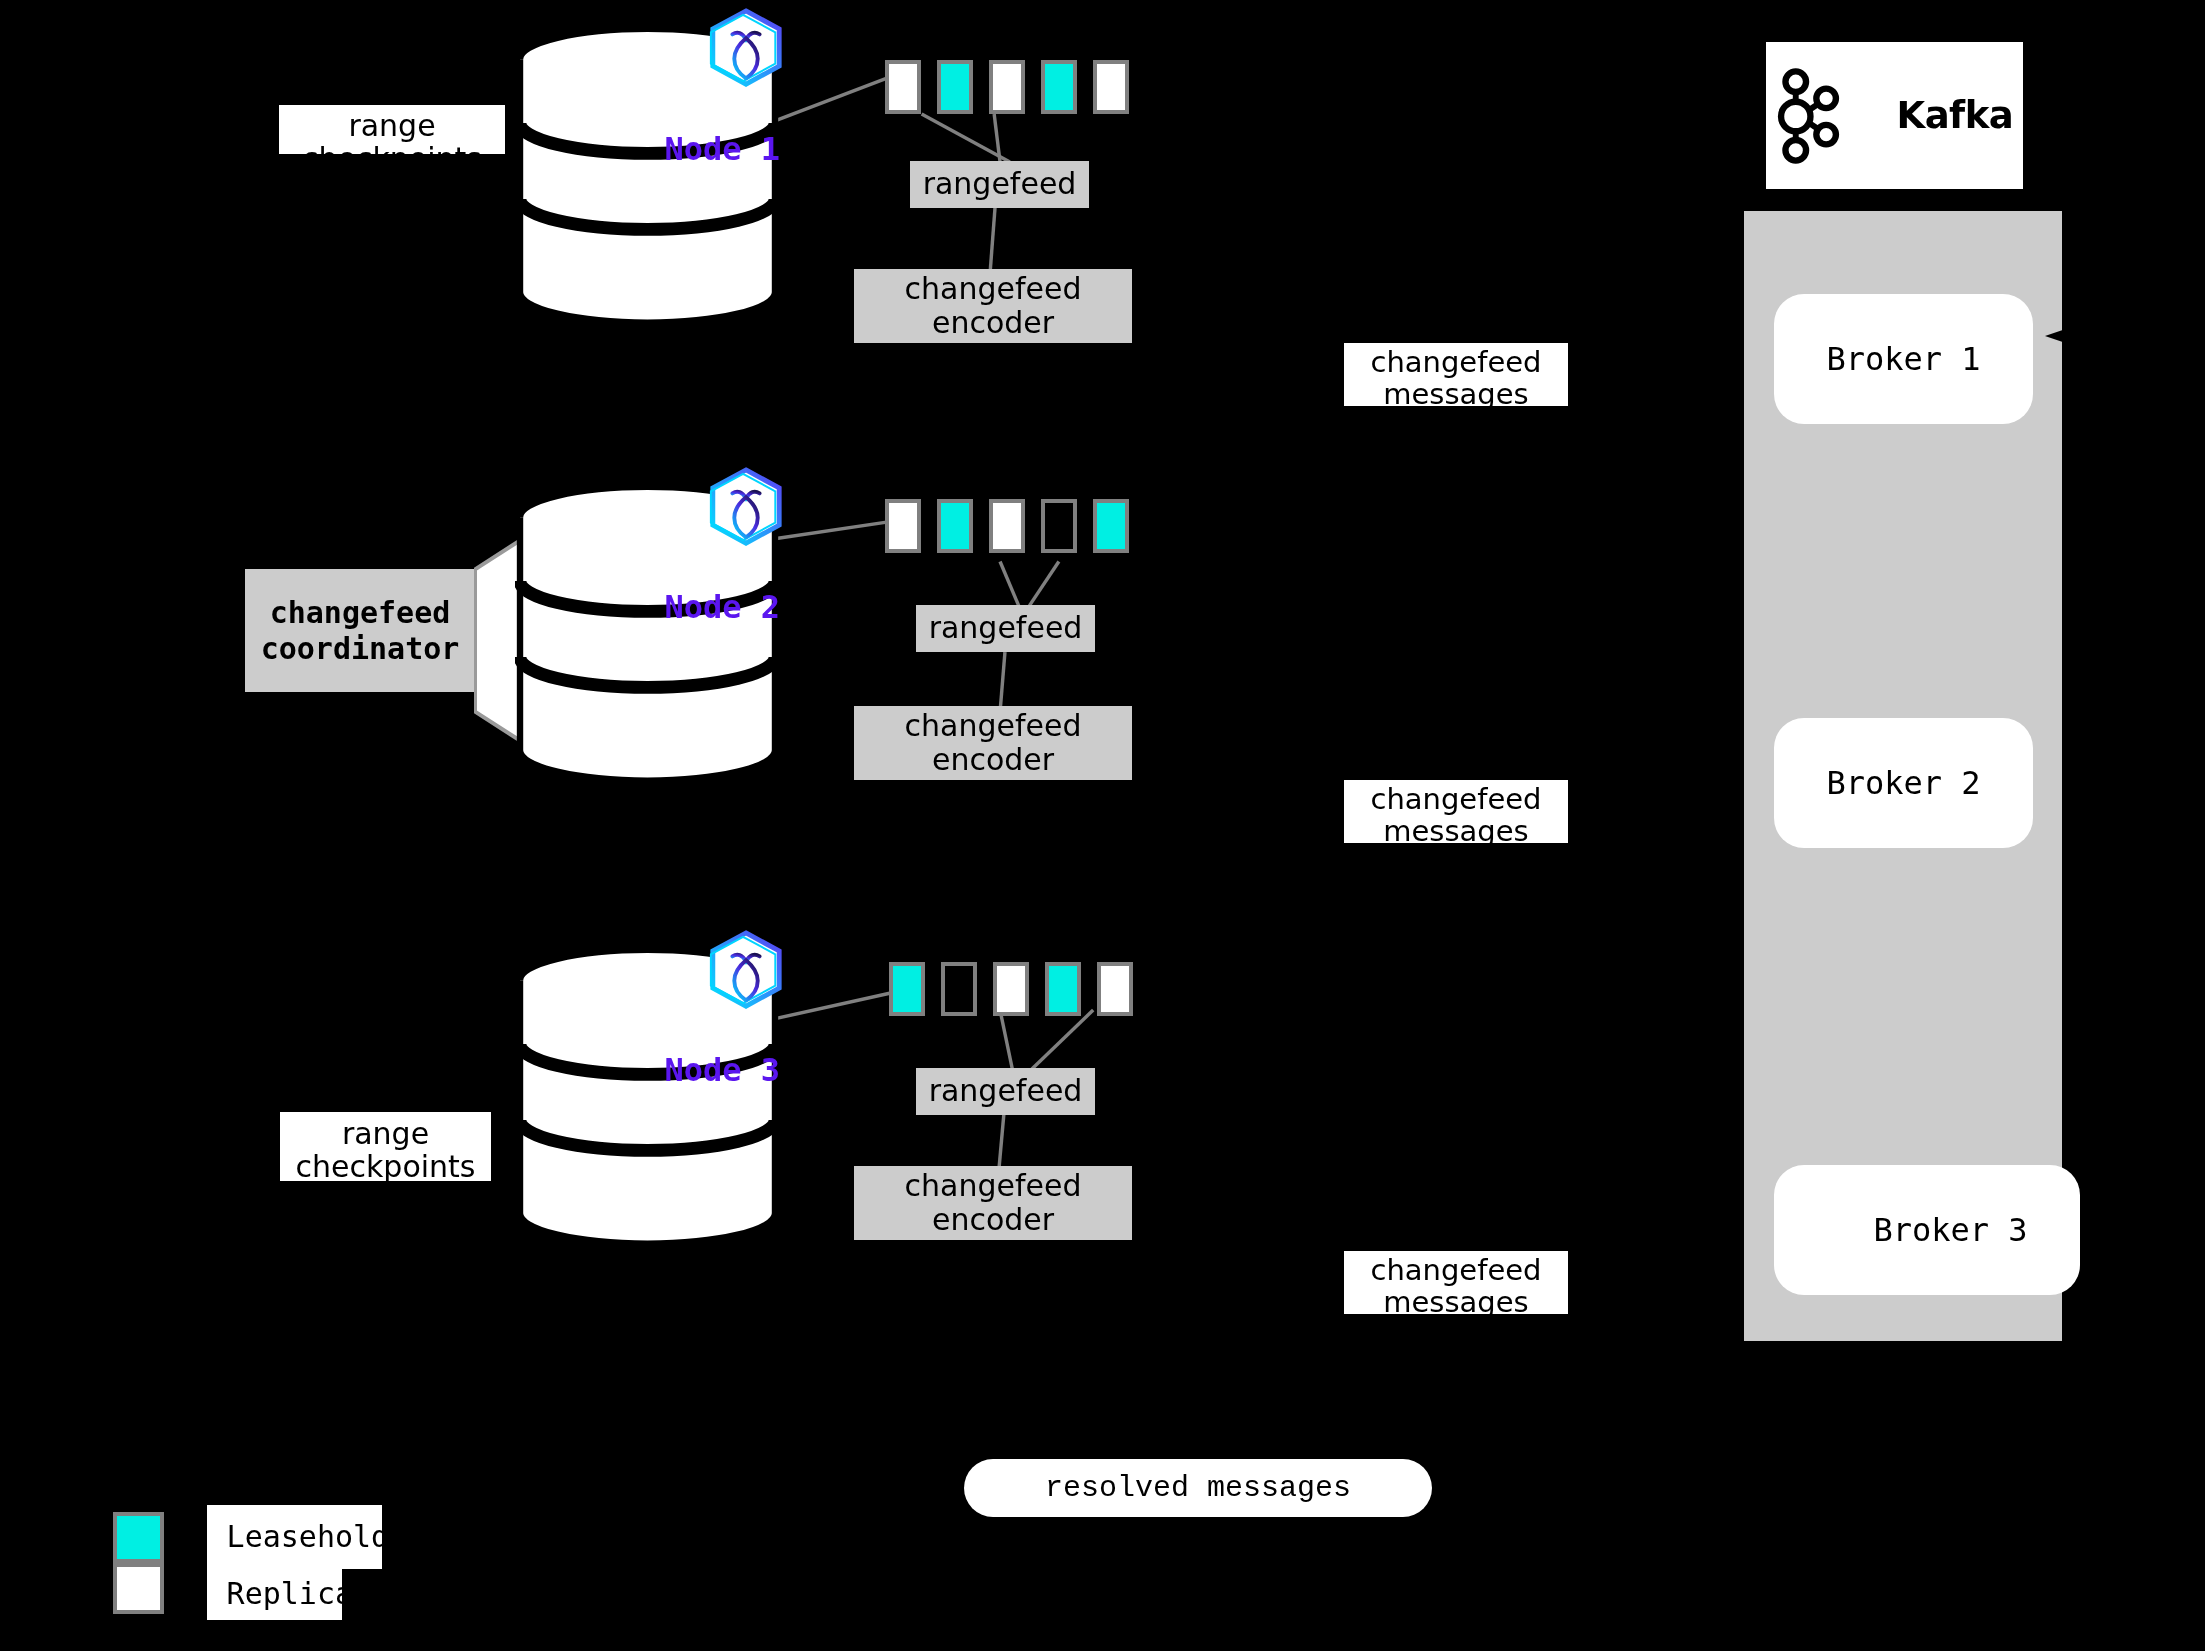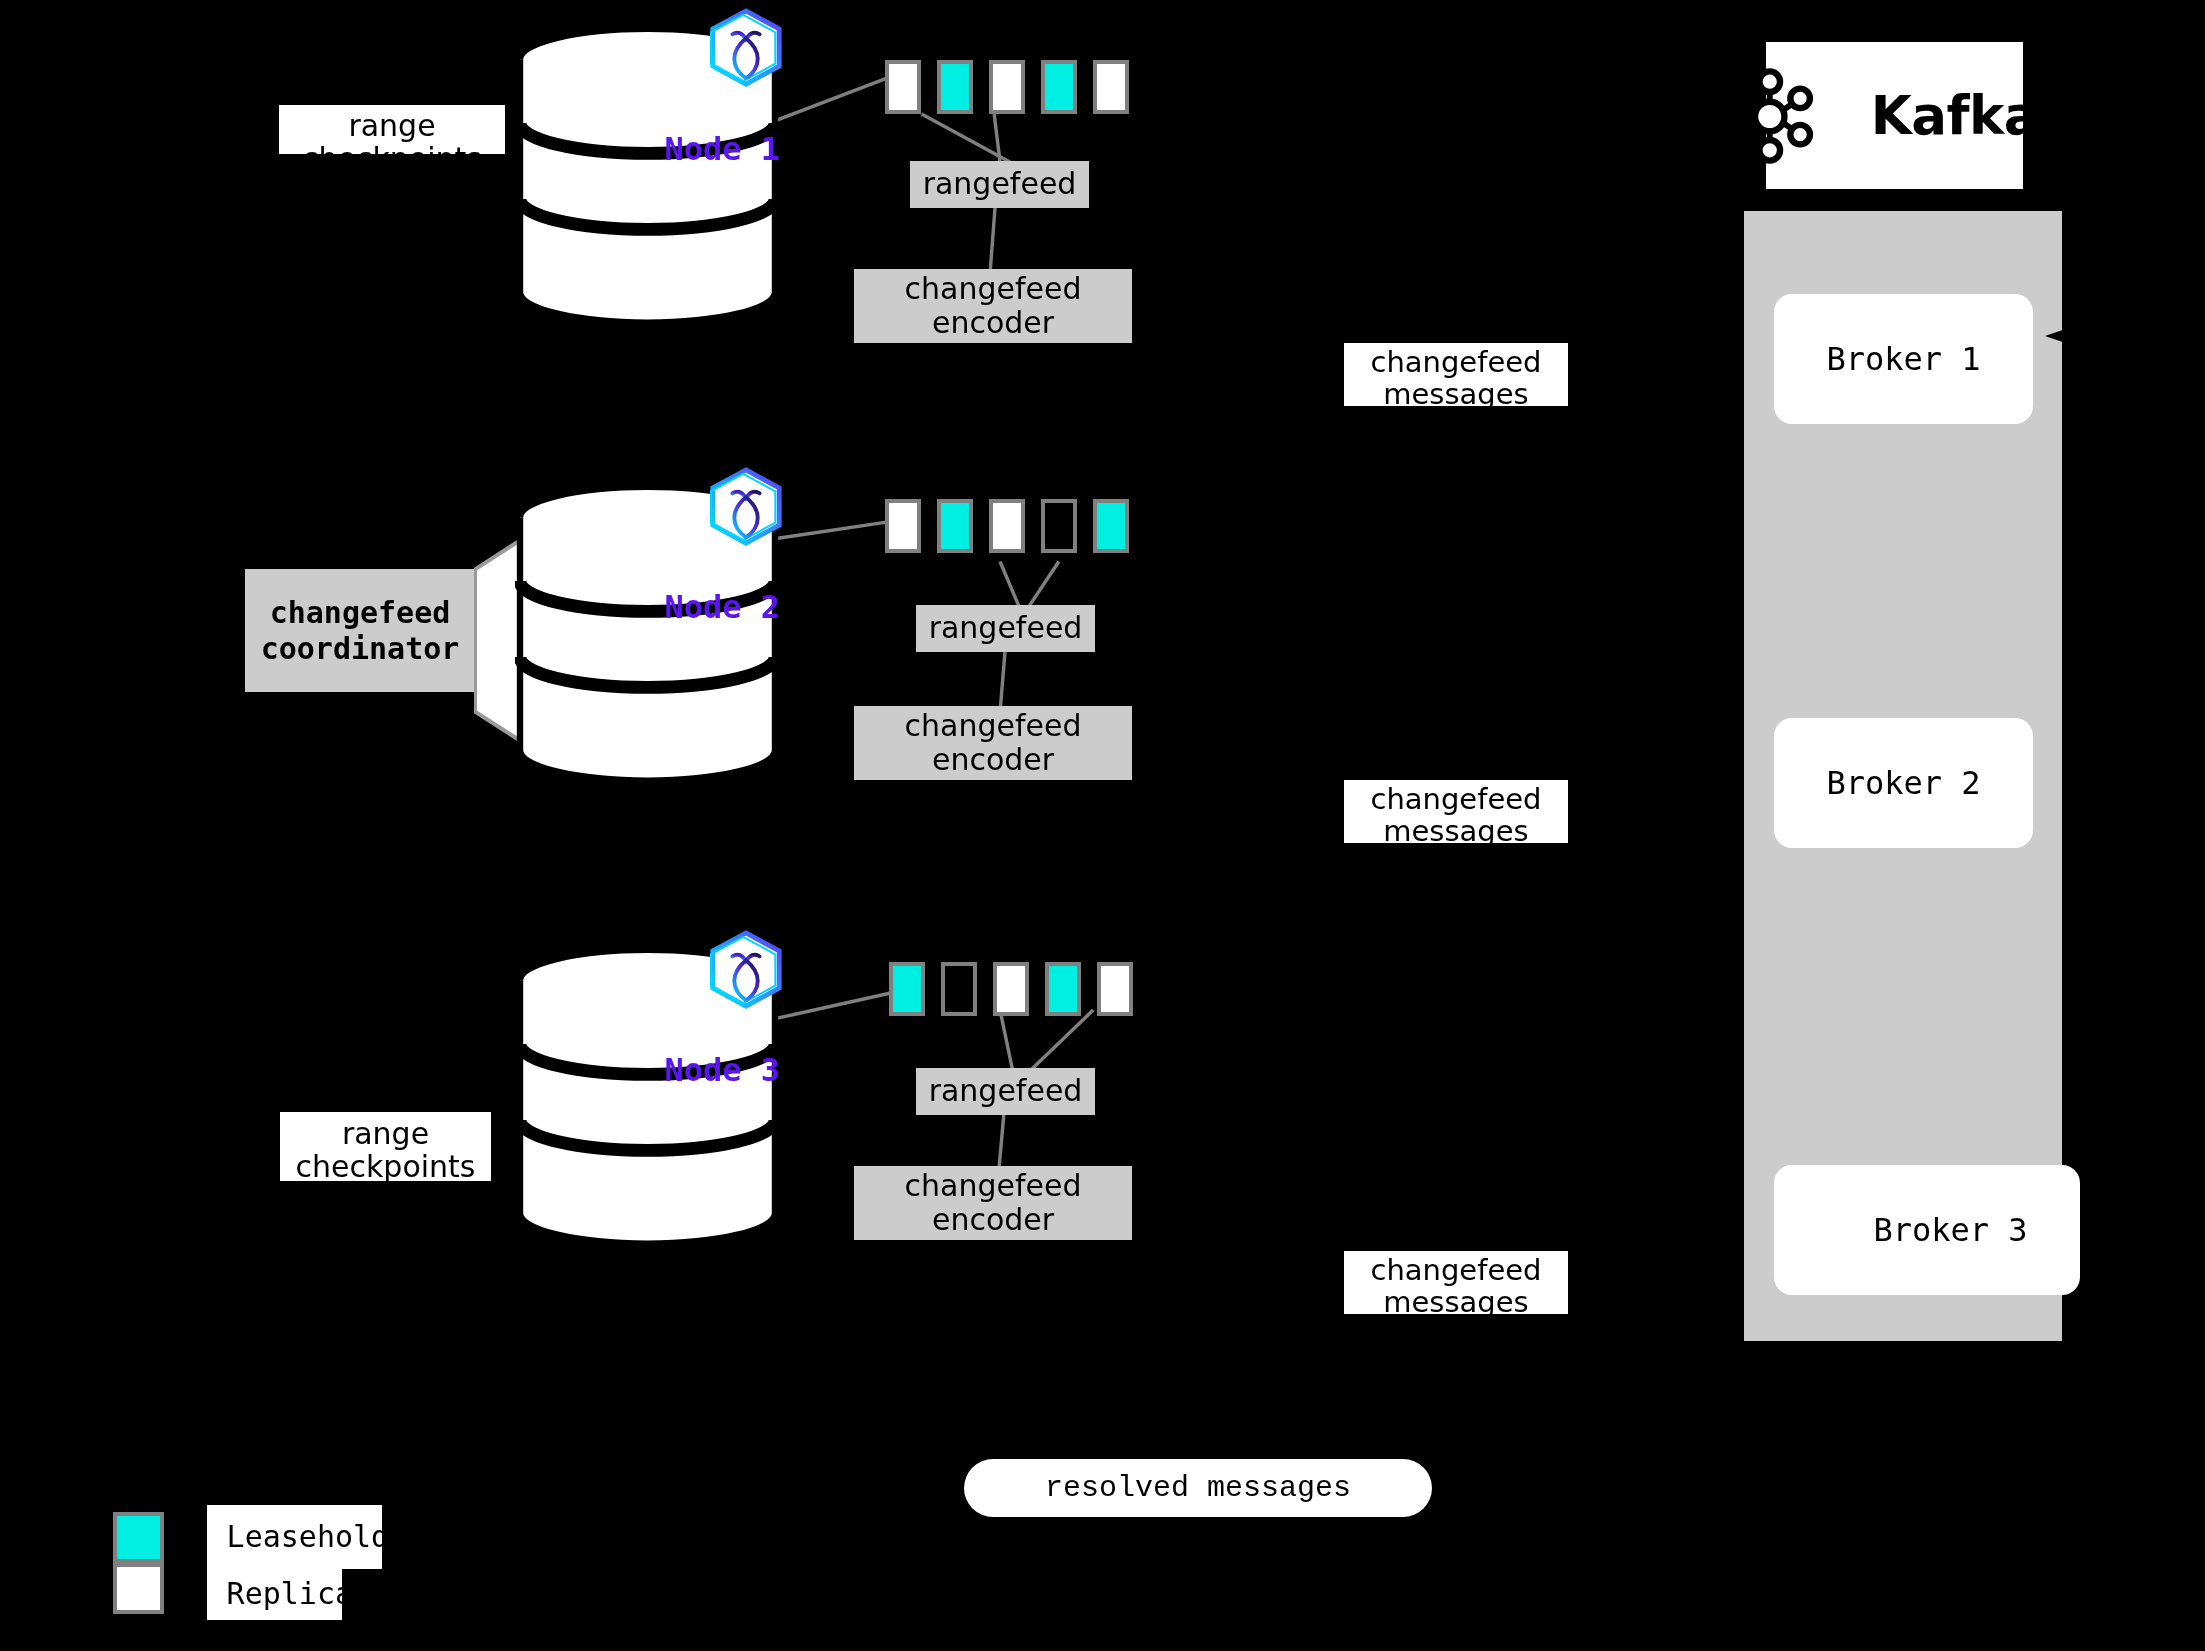--- a/index.html
+++ b/index.html
@@ -39,21 +39,21 @@
   .rb-empty{background:transparent;}
 
   
   .cyl{position:absolute;}
   .cyl svg{display:block;}
 
   
   .kpanel{background:#cccccc;}
   .broker{
     background:#ffffff;color:#000;
-    border-radius:18px;
+    border-radius:30px;
     display:flex;align-items:center;justify-content:center;
     font-family:"DejaVu Sans Mono", monospace;
   }
 
   
   .kcard{background:#ffffff;display:flex;align-items:center;justify-content:center;}
   .kcard .kwrap{display:flex;align-items:center;gap:8.8px;}
   .kcard .ktext{
     font-family:"DejaVu Sans", sans-serif;
     font-weight:bold;color:#000;letter-spacing:-0.5px;
@@ -309,21 +309,21 @@
           <line x1="52" y1="104" x2="94" y2="132"></line>
         </g>
         <g fill="#fff" stroke="#000" stroke-width="13">
           <circle cx="40" cy="30" r="21"></circle>
           <circle cx="40" cy="170" r="21"></circle>
           <circle cx="102" cy="64" r="20"></circle>
           <circle cx="102" cy="138" r="20"></circle>
           <circle cx="40" cy="101" r="30"></circle>
         </g>
       </svg>
-      <div class="ktext" style="font-size:53px;margin-left:48px;">Kafka</div>
+      <div class="ktext" style="font-size:37px;margin-left:48px;">Kafka</div>
     </div>
   </div>
 
   <div class="abs kpanel" style="left:1744px;top:211px;width:318px;height:1130px;">
     <div class="broker abs" style="left:30px;top:83px;width:259px;height:130px;font-size:32px;">
       <span>Broker 1</span>
     </div>
     <div class="broker abs" style="left:30px;top:507px;width:259px;height:130px;font-size:32px;">
       <span>Broker 2</span>
     </div>

